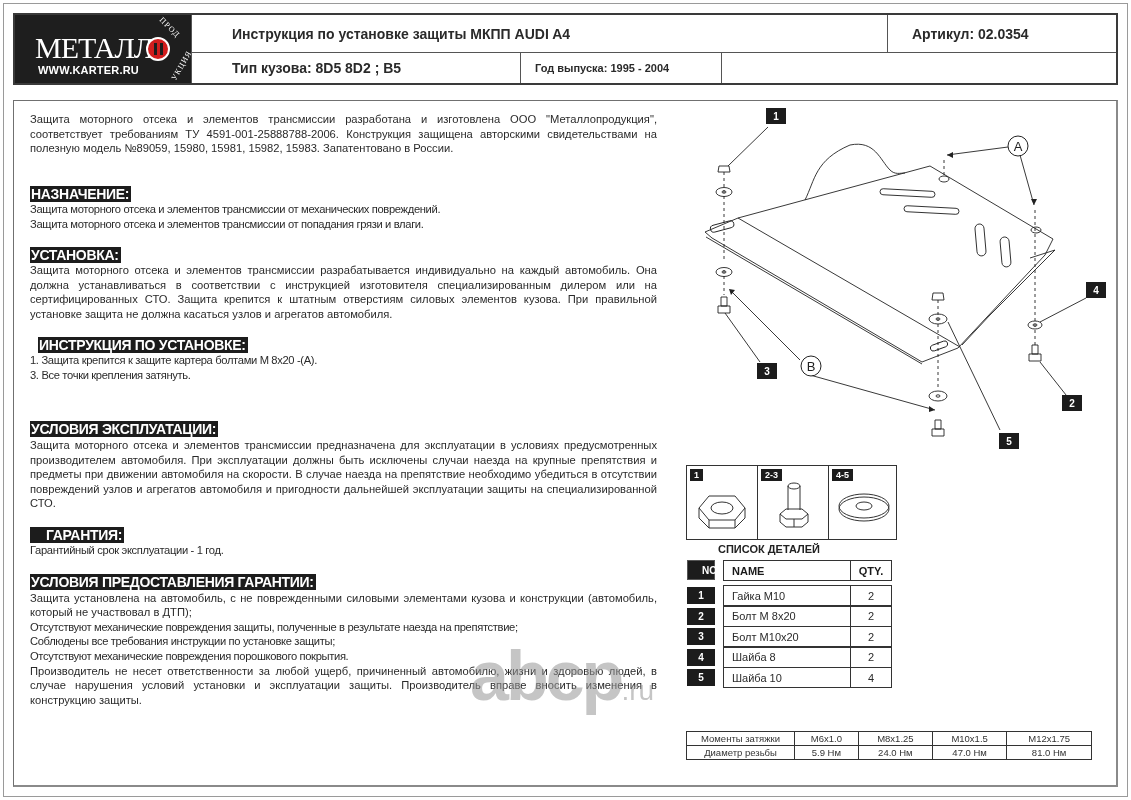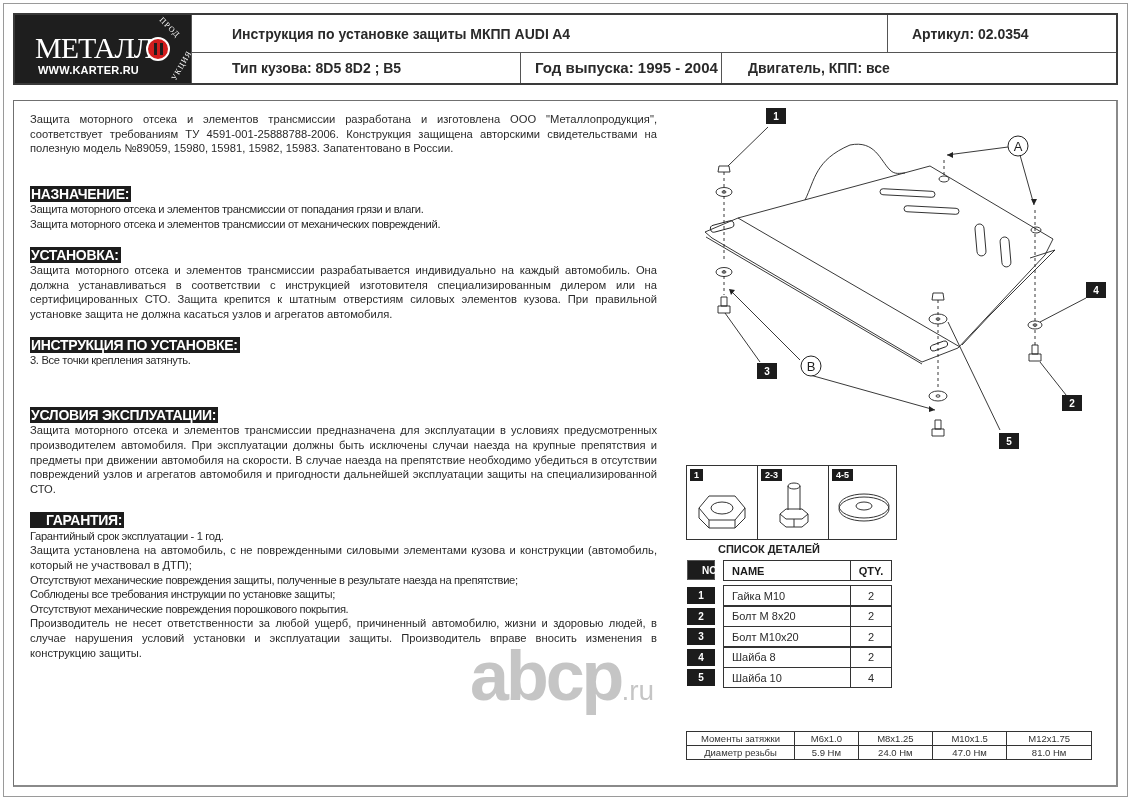--- a/index.html
+++ b/index.html
@@ -79,45 +79,46 @@
   </div>
   <div class="hline" style="left:176px; top:0; width:1px; height:68px;"></div>
   <div class="hline" style="left:176px; top:37px; width:925px; height:1px;"></div>
   <div class="hline" style="left:872px; top:0; width:1px; height:37px;"></div>
   <div class="hline" style="left:505px; top:37px; width:1px; height:31px;"></div>
   <div class="hline" style="left:706px; top:37px; width:1px; height:31px;"></div>
 
   <div class="hcell" style="left:217px; top:0; height:37px;">Инструкция по установке защиты МКПП  AUDI   A4</div>
   <div class="hcell" style="left:897px; top:0; height:37px;">Артикул: 02.0354</div>
   <div class="hcell" style="left:217px; top:37px; height:31px;">Тип кузова:  8D5 8D2 ; B5</div>
-  <div class="hcell" style="left:520px; top:37px; height:31px; font-size:15px;">Год выпуска: 1995 - 2004</div>
-  <div class="hcell" style="left:733px; top:37px; height:31px;">Двигатель, КПП: все</div>
+  <div class="hcell" style="left:520px; top:37px; height:31px; font-size:11px;">Год выпуска: 1995 - 2004</div>
 </div>
 
 <div class="main-frame"></div>
 
 <div class="text-col">
   <p class="para">Защита моторного отсека и элементов трансмиссии разработана и изготовлена ООО "Металлопродукция", соответствует требованиям ТУ 4591-001-25888788-2006. Конструкция защищена авторскими свидетельствами на полезную модель №89059, 15980, 15981, 15982, 15983. Запатентовано в России.</p>
 
   <div class="section-title" style="margin-top:30px;">НАЗНАЧЕНИЕ:</div>
+  <div class="cond">Защита моторного отсека и элементов трансмиссии от механических повреждений.</div>
   <div class="cond">Защита моторного отсека и элементов трансмиссии от попадания грязи и влаги.</div>
-  <div class="cond">Защита моторного отсека и элементов трансмиссии от механических повреждений.</div>
 
   <div class="section-title" style="margin-top:15px;">УСТАНОВКА:</div>
   <p class="para">Защита моторного отсека и элементов трансмиссии разрабатывается индивидуально на каждый автомобиль. Она должна устанавливаться в соответствии с инструкцией изготовителя специализированным дилером или на сертифицированных СТО. Защита крепится к штатным отверстиям силовых элементов кузова. При правильной установке защита не должна касаться узлов и агрегатов автомобиля.</p>
 
-  <div class="section-title" style="margin-top:15px;">ИНСТРУКЦИЯ ПО УСТАНОВКЕ:</div>
+  <div class="section-title" style="margin-top:15px;margin-left:8px;">ИНСТРУКЦИЯ ПО УСТАНОВКЕ:</div>
+  <div class="cond">1. Защита крепится к защите картера болтами М 8х20 -(А).</div>
   <div class="cond">3. Все точки крепления затянуть.</div>
 
   <div class="section-title" style="margin-top:39px;">УСЛОВИЯ ЭКСПЛУАТАЦИИ:</div>
   <p class="para">Защита моторного отсека и элементов трансмиссии предназначена для эксплуатации в условиях предусмотренных производителем автомобиля. При эксплуатации должны быть исключены случаи наезда на крупные препятствия и предметы при движении автомобиля на скорости. В случае наезда на препятствие необходимо убедиться в отсутствии повреждений узлов и агрегатов автомобиля и пригодности дальнейшей эксплуатации защиты на специализированной СТО.</p>
 
   <div class="section-title" style="margin-top:16px;padding-left:16px;">ГАРАНТИЯ:</div>
   <div class="cond">Гарантийный срок эксплуатации - 1 год.</div>
 
+  <div class="section-title" style="margin-top:16px;">УСЛОВИЯ ПРЕДОСТАВЛЕНИЯ ГАРАНТИИ:</div>
   <p class="para">Защита установлена на автомобиль, с не поврежденными силовыми элементами кузова и конструкции (автомобиль, который не участвовал в ДТП);</p>
   <div class="cond">Отсутствуют механические повреждения защиты, полученные в результате наезда на препятствие;</div>
   <div class="cond">Соблюдены все требования инструкции по установке защиты;</div>
   <div class="cond">Отсутствуют механические повреждения порошкового покрытия.</div>
   <p class="para">Производитель не несет ответственности за любой ущерб, причиненный автомобилю,  жизни и здоровью людей, в случае нарушения условий установки и эксплуатации защиты. Производитель вправе вносить изменения в конструкцию защиты.</p>
 </div>
 
 <div class="watermark"><span>abcp</span><span class="ru">.ru</span></div>
 
 <div class="diagram">

